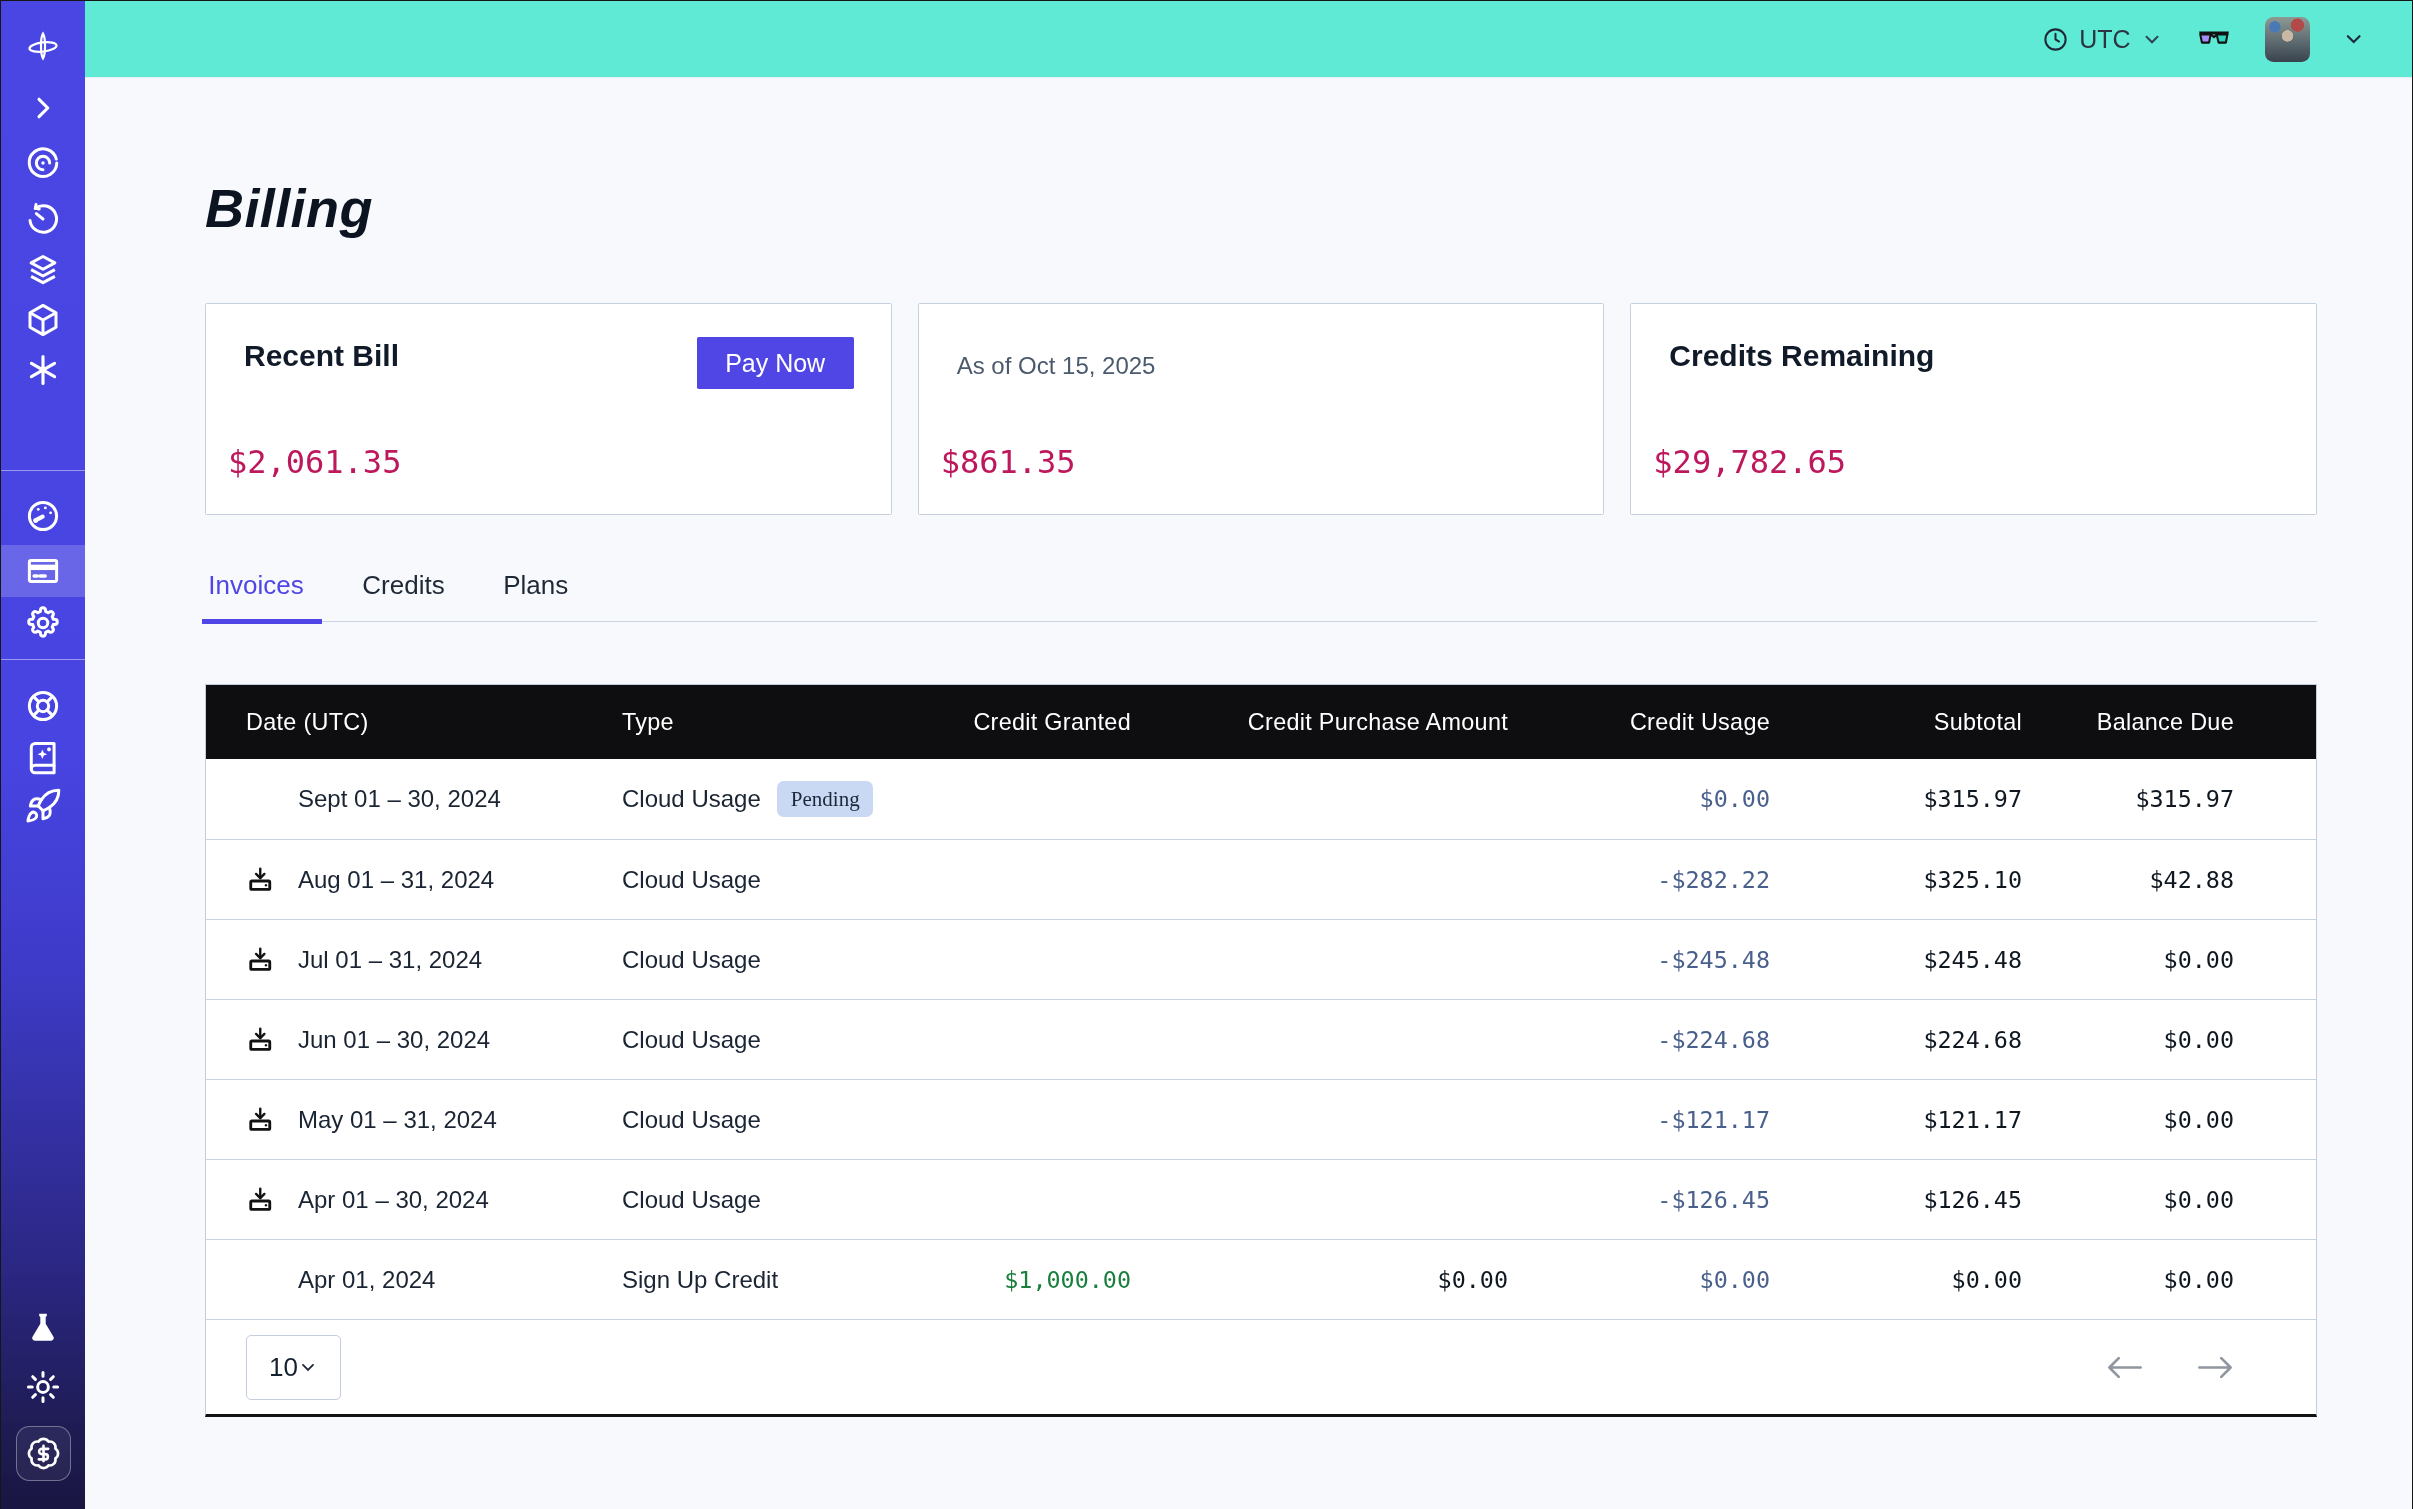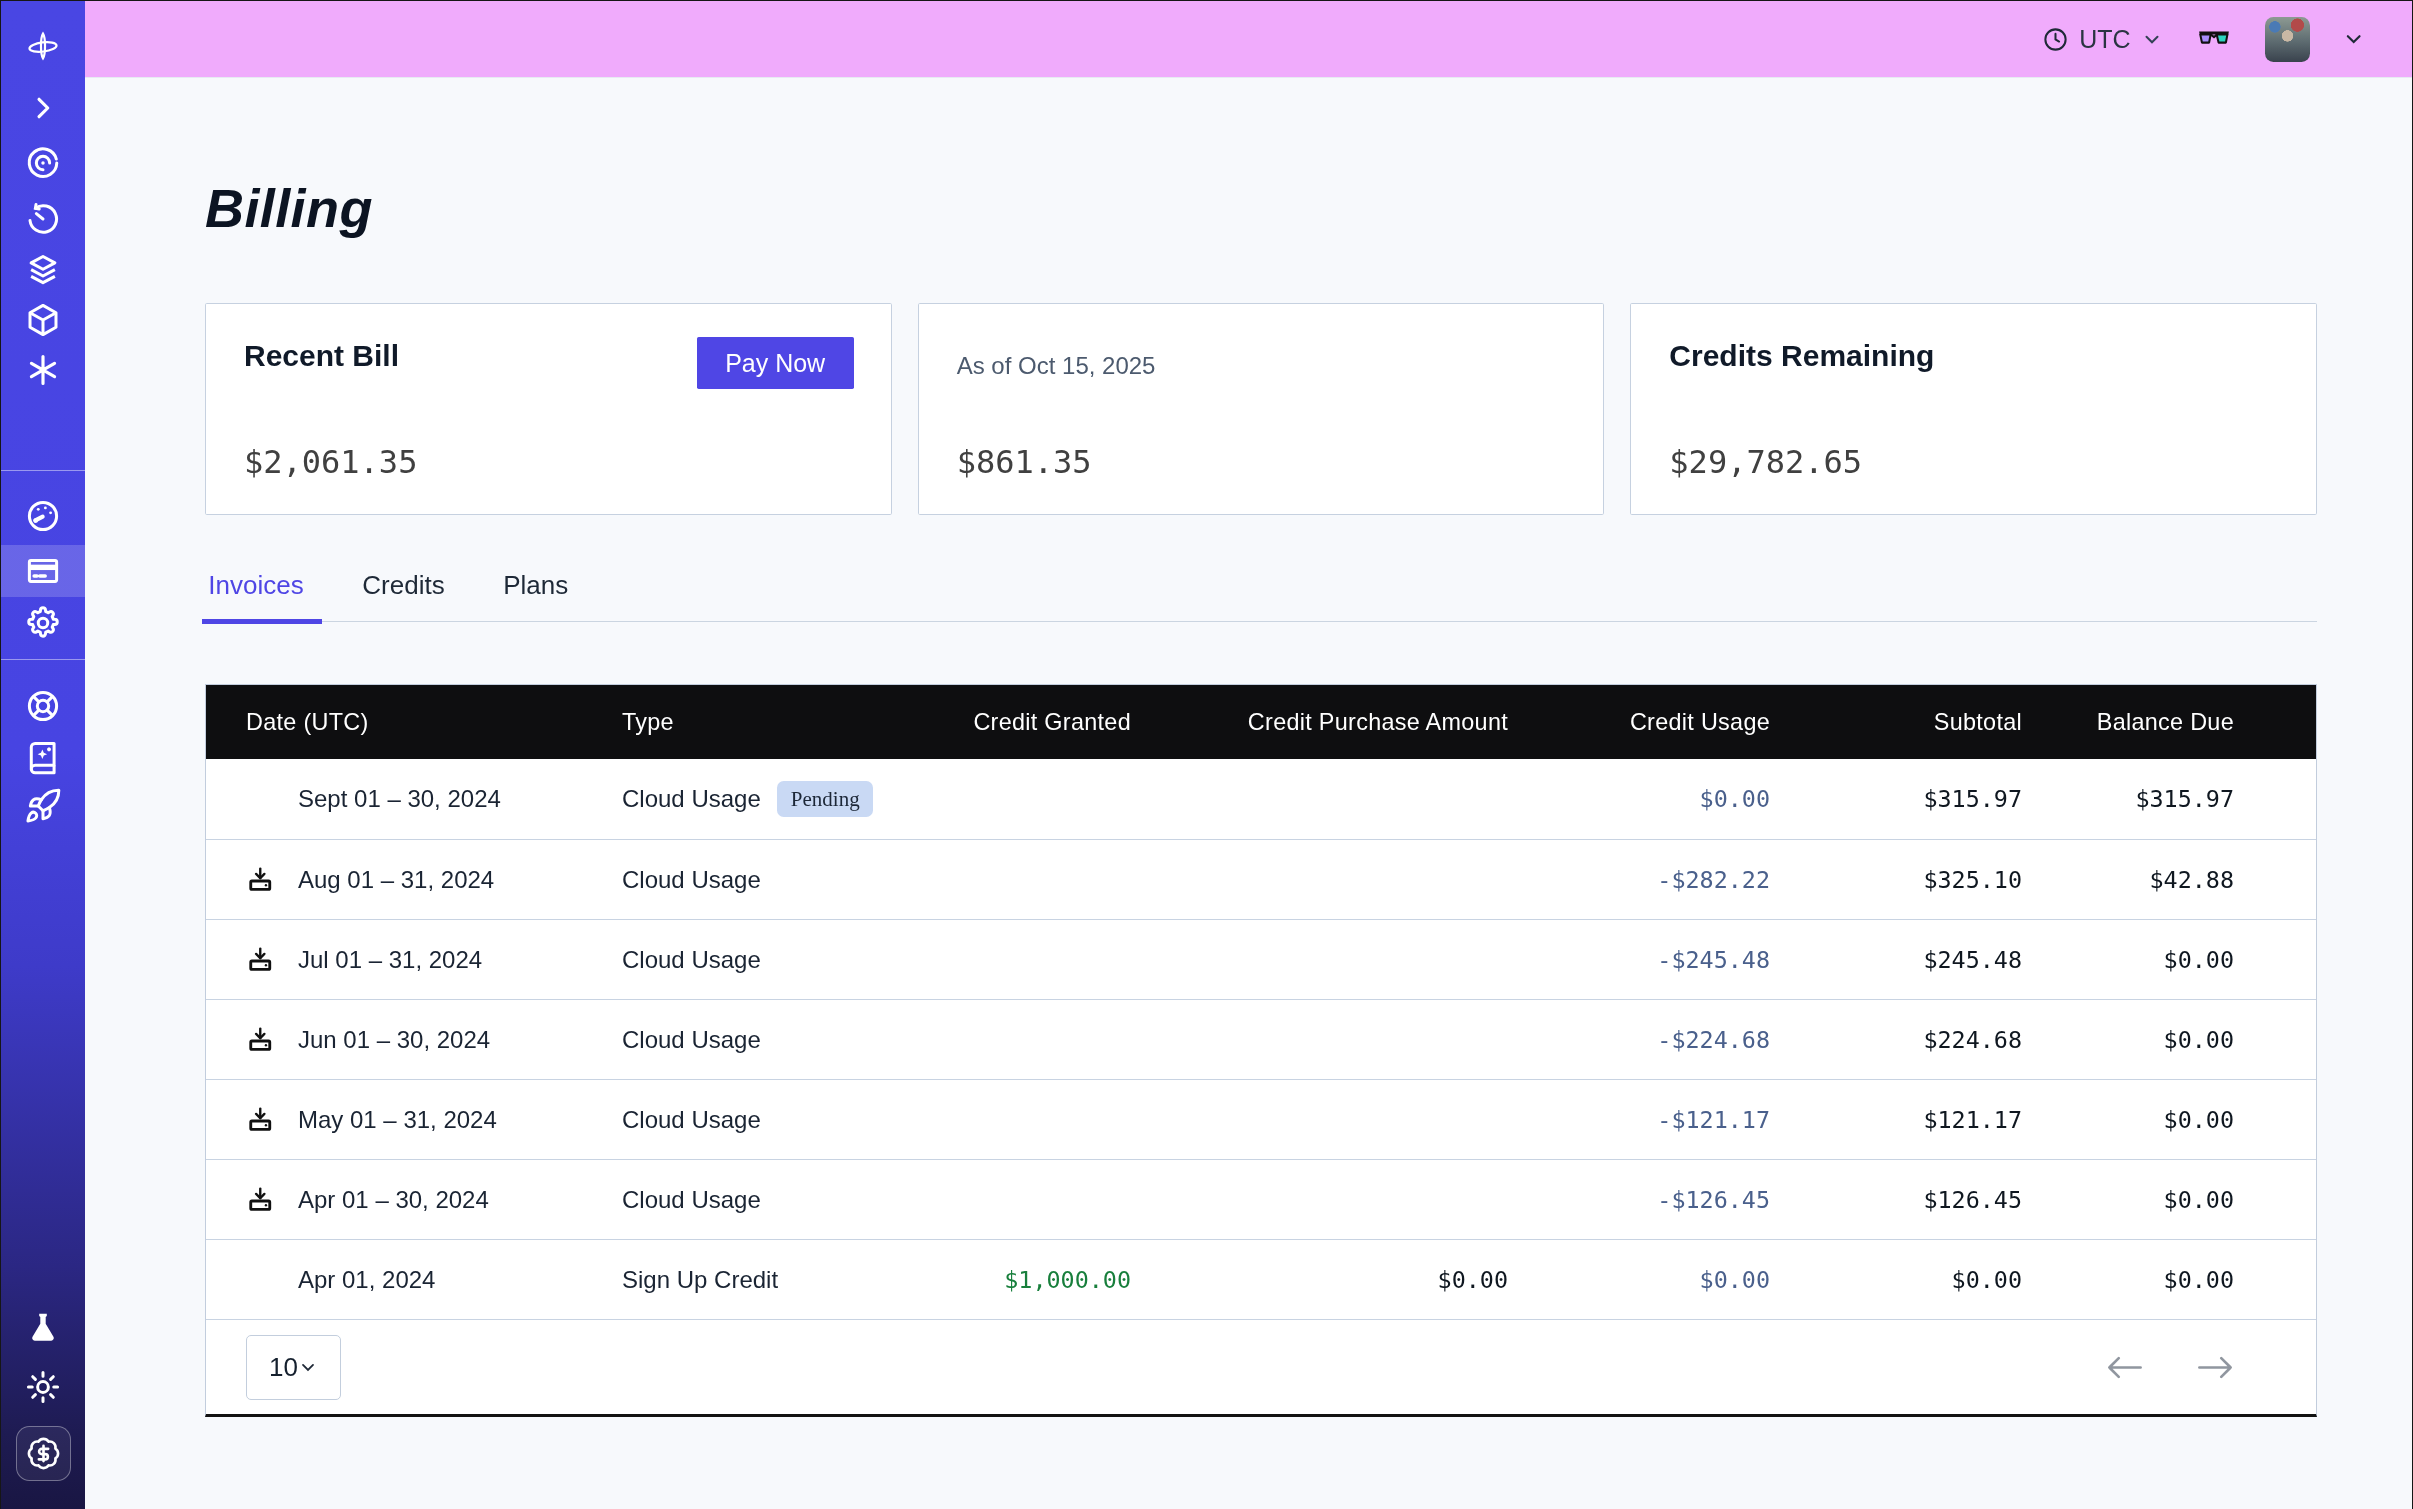--- a/index.html
+++ b/index.html
@@ -27,21 +27,21 @@
   .s-item{width:84px;height:40px;display:flex;align-items:center;justify-content:center;flex:0 0 auto;cursor:pointer;}
   .s-item svg{width:38px;height:38px;}
   .s-active{height:52px;background:rgba(255,255,255,.18);}
   .s-divider{width:84px;height:0.8px;background:rgba(255,255,255,.45);flex:0 0 auto;}
   .s-spacer{flex:1 1 auto;}
   .s-badge-btn{width:55px;height:55px;border:1.7px solid rgba(255,255,255,.35);border-radius:13.4px;
     background:rgba(255,255,255,.06);display:flex;align-items:center;justify-content:center;cursor:pointer;flex:0 0 auto;}
   .s-badge-btn svg{width:35px;height:35px;}
 
   
-  .topbar{position:absolute;left:84px;top:0;right:0;height:77px;background:#f0abfc;
+  .topbar{position:absolute;left:84px;top:0;right:0;height:77px;background:#5eead4;
     border-bottom:0.8px solid #e7ebf2;display:flex;align-items:center;justify-content:flex-end;
     padding-right:47px;gap:32px;z-index:4;}
   .tz{display:flex;align-items:center;gap:10px;cursor:pointer;}
   .tz-label{font-size:25px;color:#2a3442;}
   .glasses-btn{background:none;border:none;cursor:pointer;display:flex;align-items:center;}
   .avatar{width:45px;height:45px;border-radius:8.4px;cursor:pointer;
     background:
       radial-gradient(circle at 72% 18%, #b24a4a 0 13%, transparent 14%),
       radial-gradient(circle at 22% 22%, #4a7ab5 0 11%, transparent 12%),
       radial-gradient(circle at 50% 42%, #c9b8a4 0 16%, transparent 17%),
@@ -49,21 +49,21 @@
   .menu-chev{display:flex;align-items:center;cursor:pointer;}
 
   
   main{position:absolute;left:84px;top:77px;right:0;bottom:0;padding:99px 95px 0 120px;}
   h1{font-size:54px;font-weight:600;color:#0c1422;letter-spacing:0.4px;font-style:italic;}
 
   .cards{display:flex;gap:26px;margin-top:64px;border-radius:12px;}
   .card{position:relative;flex:1 1 0;height:212px;background:#fff;border:0.8px solid #c6d1e0;border-radius:1.7px;padding:35px 38px;}
   .card-title{font-size:30px;font-weight:600;color:#101a29;}
   .card-sub{font-size:24px;color:var(--sub);margin-top:13.4px;min-height:28.5px;}
-  .card-amount{position:absolute;left:38px;bottom:33px;font-family:"DejaVu Sans Mono",monospace;font-size:32px;color:#404040;}
+  .card-amount{position:absolute;left:22px;bottom:33px;font-family:"DejaVu Sans Mono",monospace;font-size:32px;color:#be185d;}
   .pay-btn{position:absolute;top:33px;right:37px;height:52px;padding:0 28.5px;background:var(--accent);
     color:#fff;font-size:25px;font-family:"Liberation Sans",sans-serif;border:none;border-radius:1.7px;cursor:pointer;}
 
   .tabs{display:flex;gap:52px;margin-top:55px;border-bottom:0.8px solid #cbd5e1;}
   .tab{font-size:26px;color:#1e2937;padding:0 3.3px 20px 3.3px;cursor:pointer;position:relative;}
   .tab.active{color:var(--accent);}
   .tab.active::after{content:"";position:absolute;left:-3.3px;right:-15px;bottom:-2.5px;height:5px;background:var(--accent);}
 
   
   .tablewrap{margin-top:62px;background:#fff;border:0.8px solid #c2cddd;border-bottom:3.3px solid #121212;}

